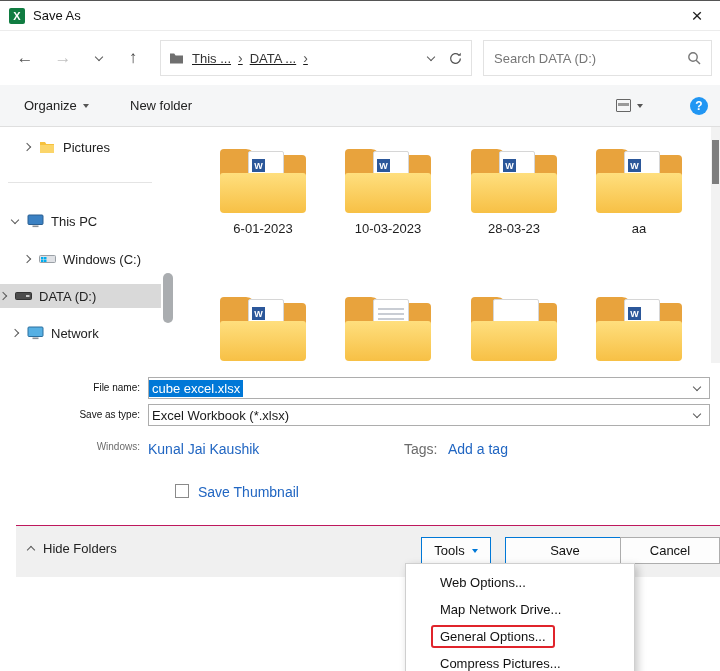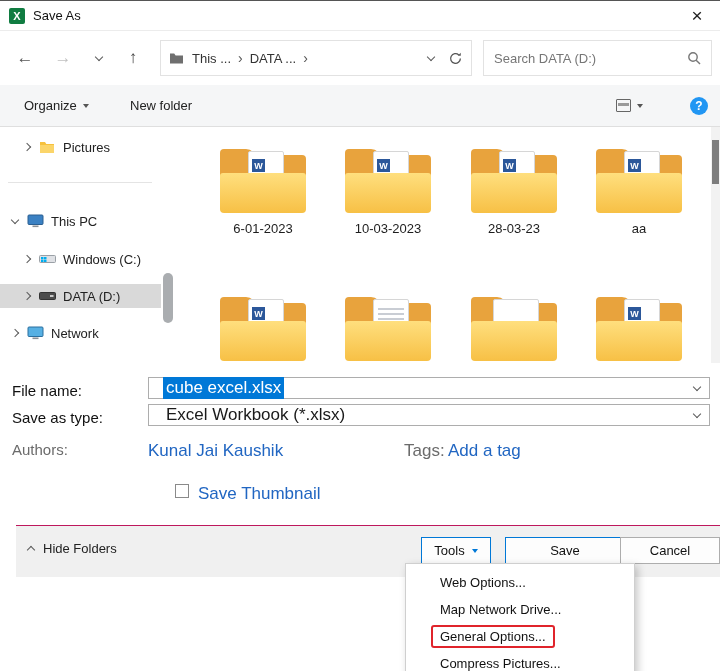--- a/index.html
+++ b/index.html
@@ -18,21 +18,21 @@
 
   
   .navbar { position:absolute; top:30px; left:0; width:720px; height:54px; background:#fff; }
   .nav-arrow { position:absolute; top:0; height:54px; width:30px; display:flex; align-items:center;
                justify-content:center; font-size:17px; }
   .chev { display:inline-block; width:6px; height:6px; border-right:1.5px solid #5a5a5a; border-bottom:1.5px solid #5a5a5a; }
   .chev-right { transform:rotate(-45deg); }
   .chev-down  { transform:rotate(45deg); margin-top:-3px; }
   .chev-up    { transform:rotate(-135deg); margin-top:3px; }
   .addressbar { position:absolute; left:160px; top:9px; width:312px; height:36px; border:1px solid #e2e2e2;
-                display:flex; align-items:center; padding:0 8px; background:#fff; }
+                display:flex; align-items:center; padding:0 8px; background:#fff;text-decoration:underline; }
   .crumb { font-size:13px; color:#333; cursor:default; white-space:nowrap; }
   .crumb-sep { font-size:14px; color:#555; margin:0 7px; }
   .addr-chev { margin-left:auto; padding:0 8px; display:flex; align-items:center; }
   .refresh-btn { margin-left:6px; display:flex; align-items:center; }
   .searchbox { position:absolute; left:483px; top:9px; width:229px; height:36px; border:1px solid #e2e2e2;
                display:flex; align-items:center; padding:0 10px; background:#fff; }
   .search-input { flex:1; border:none; outline:none; font-size:13px; color:#333; font-family:inherit; background:transparent; }
   .search-input::placeholder { color:#767676; }
 
   
@@ -68,28 +68,28 @@
   .f-doc  { position:absolute; left:30px; top:2px; width:36px; height:46px; background:#fff;
             border:1px solid #d6d6d6; border-radius:2px; }
   .f-doc.wide { left:24px; width:46px; }
   .f-w { position:absolute; left:3px; top:7px; width:13px; height:13px; background:#2b579a; color:#fff;
          font-size:9px; font-weight:bold; display:flex; align-items:center; justify-content:center; }
   .dl { position:absolute; left:4px; right:4px; height:2px; background:#c9cdd4; }
   .f-front { position:absolute; left:2px; bottom:0; width:86px; height:40px;
              background:linear-gradient(180deg,#ffdf7e 0%,#f7c045 100%); border-radius:3px 3px 4px 4px; }
 
   
-  .flabel { position:absolute; left:12px; width:140px; text-align:left; font-size:15px; color:#111; }
+  .flabel { position:absolute; left:0; width:140px; text-align:right; font-size:10px; color:#111; }
   .flabel.gray { color:#6b6b6b; }
   .combo { position:absolute; left:148px; width:562px; height:22px; background:#fff; border:1px solid #adadad;
            display:flex; align-items:center; }
-  .combo .sel-text { margin-left:14px; padding:1px 3px; font-size:17px; }
+  .combo .sel-text { margin-left:0; padding:1px 3px; font-size:13px; }
   .combo .combo-chev { margin-left:auto; margin-right:9px; }
   .selection { background:#0078d7; color:#fff; }
-  .linktext { position:absolute; font-size:17px; cursor:pointer; }
+  .linktext { position:absolute; font-size:14px; cursor:pointer; }
   .checkbox { position:absolute; width:14px; height:14px; border:1px solid #8a8a8a; background:#fff; }
 
   
   .footer { position:absolute; top:524px; left:16px; width:720px; height:52px; background:#f0f0f0;
             border-top:1px solid #be185d; }
   .hide-folders { position:absolute; left:12px; top:15px; display:flex; align-items:center; gap:9px;
                   font-size:13px; color:#222; cursor:pointer; }
   .btn { position:absolute; top:11px; height:27px; background:#fdfdfd; border:1px solid #adadad;
          display:flex; align-items:center; justify-content:center; gap:7px; font-size:13px; color:#111; cursor:pointer; }
   .btn.accent { border-color:#0078d7; }
@@ -198,21 +198,21 @@
             <rect x="0.5" y="2.5" width="16" height="7" rx="1" fill="#dfe1e5" stroke="#9aa0a6"></rect>
             <rect x="2" y="4" width="2.5" height="2.5" fill="#00adef"></rect>
             <rect x="5" y="4" width="2.5" height="2.5" fill="#00adef"></rect>
             <rect x="2" y="7" width="2.5" height="2" fill="#00adef"></rect>
             <rect x="5" y="7" width="2.5" height="2" fill="#00adef"></rect>
           </svg>
       </span>
       <span>Windows (C:)</span>
     </div>
 
-    <div class="side-row selected" style="top:157px;padding-left:24px;text-align:right;">
+    <div class="side-row selected" style="top:157px;text-align:right;">
       <span class="chev chev-right tree-chev"></span>
       <span class="side-icon">
         <svg width="17" height="12" viewBox="0 0 17 12">
             <rect x="0.5" y="2.5" width="16" height="7" rx="1" fill="#4c4c4c" stroke="#333"></rect>
             <rect x="11" y="5" width="3.5" height="2" fill="#c9c9c9"></rect>
           </svg>
       </span>
       <span>DATA (D:)</span>
     </div>
 
@@ -342,21 +342,21 @@
     <span class="sel-text selection">cube excel.xlsx</span>
     <span class="combo-chev chev chev-down"></span>
   </div>
 
   <div class="flabel" style="top:408px;">Save as type:</div>
   <div class="combo" style="top:403px;gap:12px;">
     <span class="sel-text">Excel Workbook (*.xlsx)</span>
     <span class="combo-chev chev chev-down"></span>
   </div>
 
-  <div class="flabel gray" style="top:440px;">Authors:</div>
+  <div class="flabel gray" style="top:440px;">Windows:</div>
   <div class="linktext" style="left:148px;top:440px;color:#2166c2;">Kunal Jai Kaushik</div>
   <div class="linktext" style="left:404px;top:440px;color:#6b6b6b;cursor:default;">Tags:</div>
   <div class="linktext" style="left:448px;top:440px;color:#2166c2;">Add a tag</div>
 
   <div class="checkbox" style="left:175px;top:483px;"></div>
   <div class="linktext" style="left:198px;top:483px;color:#2166c2;">Save Thumbnail</div>
 
   <div class="footer">
     <div class="hide-folders">
       <span class="chev chev-up"></span>

